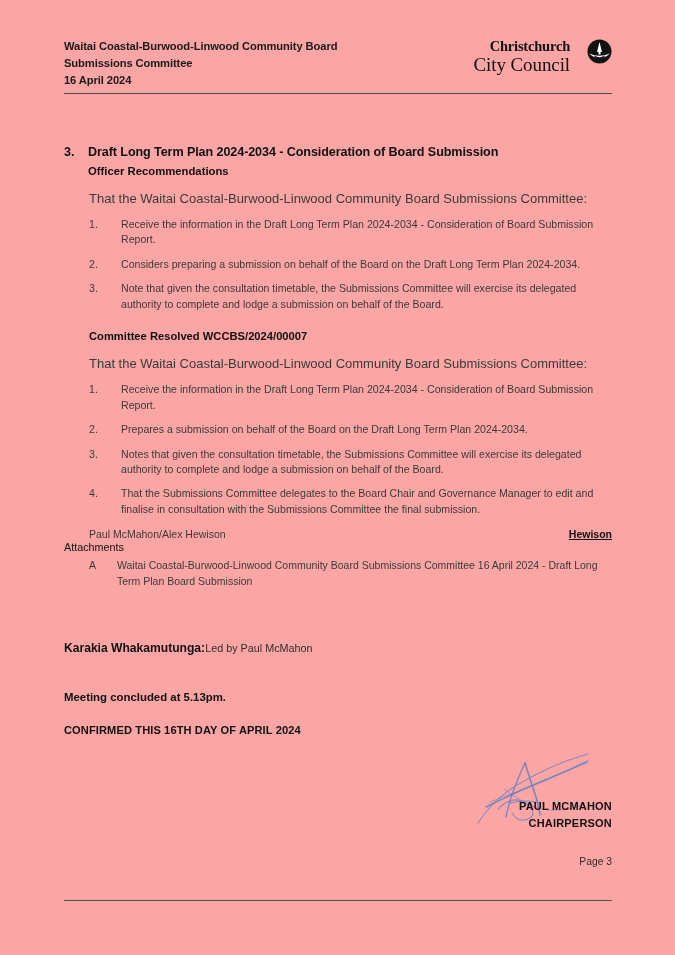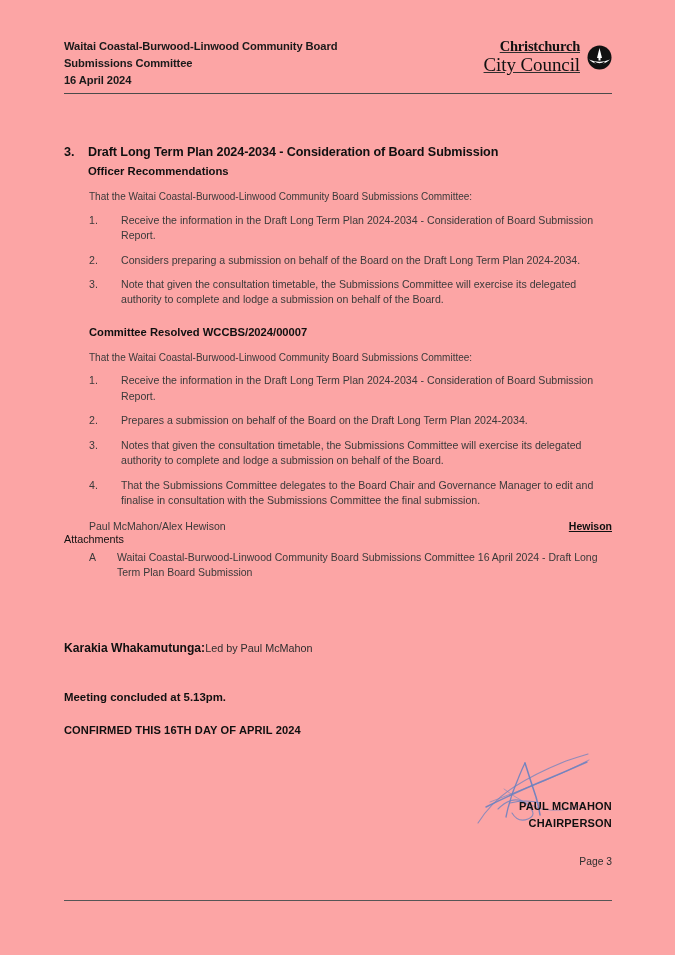--- a/index.html
+++ b/index.html
@@ -30,24 +30,22 @@
   }
   .header-titles {
     font-size: 11.2px;
     font-weight: bold;
     line-height: 1.52;
     color: #1a1a1a;
     letter-spacing: -0.1px;
   }
   .logo {
     display: flex;
-    align-items: center;
-    gap: 7px;
+    gap: 17px;
     margin-top: 1px;
-    text-decoration: underline;
   }
   .logo-words {
     text-align: right;
     font-family: "Liberation Serif", serif;
     color: #111111;
     line-height: 1.08;
   }
   .logo-line1 {
     font-size: 14.5px;
     font-weight: bold;
@@ -98,21 +96,21 @@
     margin-left: 24px;
     margin-top: 6px;
     font-size: 11.3px;
     font-weight: bold;
     color: #101010;
   }
 
   .lead {
     margin-left: 25px;
     margin-top: 13px;
-    font-size: 10px;
+    font-size: 13px;
     line-height: 1.46;
     color: #3a3a3a;
   }
 
   ol.res-list {
     list-style: none;
     margin: 8px 0 0 0;
     padding: 0;
   }
   ol.res-list li {

